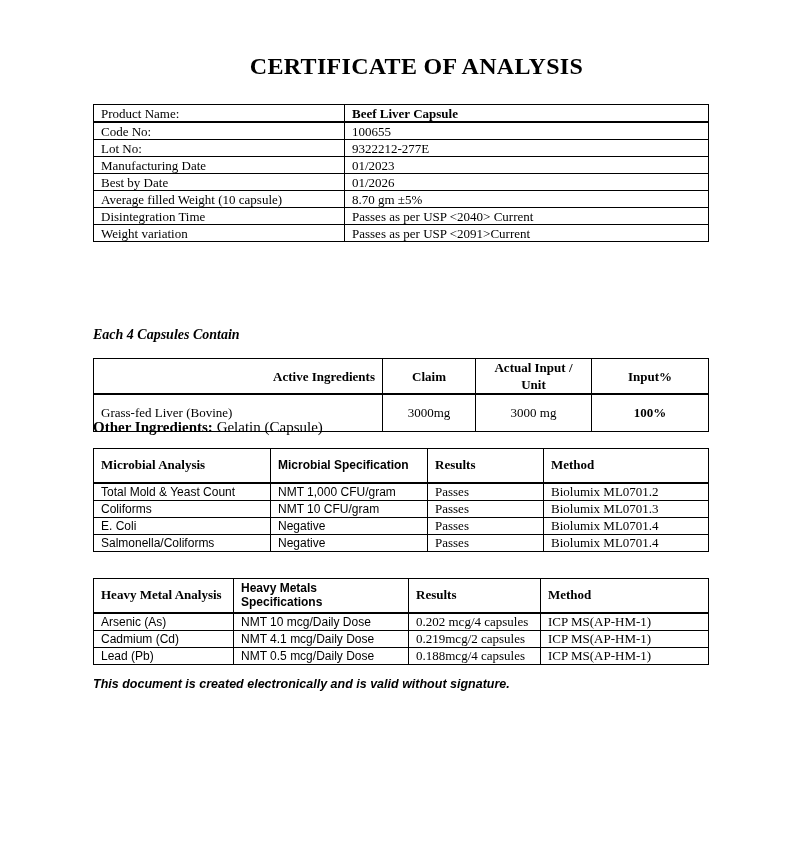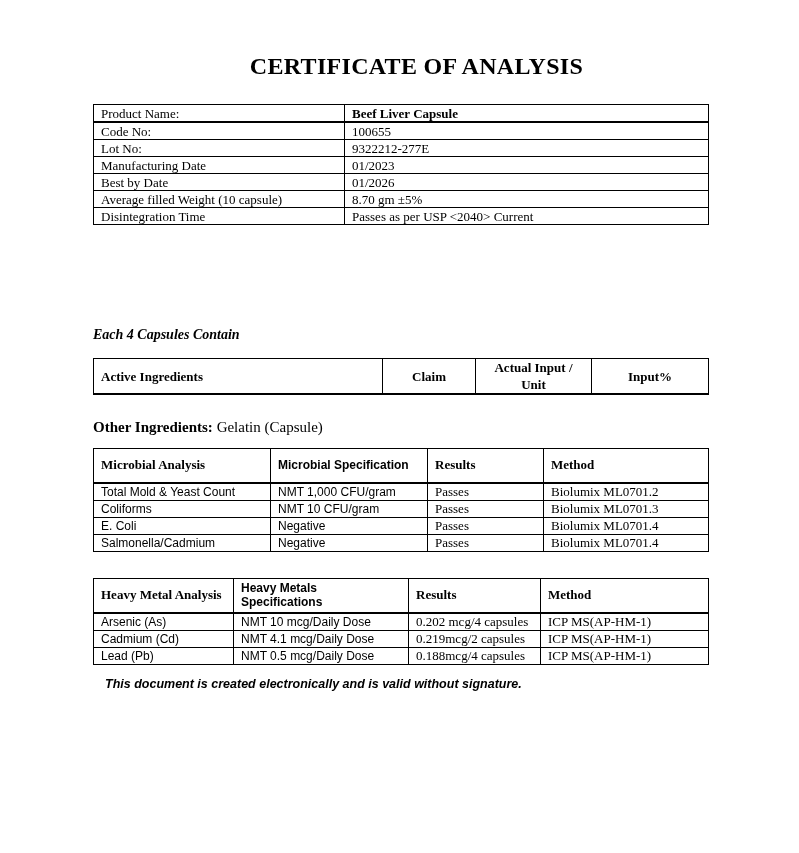--- a/index.html
+++ b/index.html
@@ -48,42 +48,42 @@
   .section-heading {
     position: absolute; left: 93px; top: 327px;
     font-size: 14px; font-weight: bold; font-style: italic;
   }
   
   #active-table { top: 358px; font-size: 13px; }
   #active-table th {
     height: 19px; font-weight: bold; text-align: center;
     border-bottom-width: 2px; line-height: 17px;
   }
-  #active-table th.first { text-align: left; }
+  #active-table th.first { text-align: right; }
   #active-table td { height: 37px; vertical-align: middle; text-align: center; }
   #active-table td.first { text-align: left; }
   
   .other-ingredients {
     position: absolute; left: 93px; top: 419px; font-size: 15px;
   }
   
   #microbial-table { top: 448px; }
   #heavy-table { top: 578px; }
   .spec-table th {
     height: 34px; font-weight: bold; border-bottom-width: 2px;
     vertical-align: middle;
   }
   .spec-table td { height: 17px; vertical-align: middle; }
   .sans { font-family: "Liberation Sans", sans-serif; font-size: 12px; }
   .serif { font-family: "Liberation Serif", serif; font-size: 13px; }
   
   .footer-note {
     position: absolute; left: 93px; top: 677px;
     font-family: "Liberation Sans", sans-serif;
-    font-size: 12.5px; font-weight: bold; font-style: italic; margin-left: 12px;
+    font-size: 12.5px; font-weight: bold; font-style: italic;
   }
 </style>
 </head>
 <body>
 
 <div class="title">CERTIFICATE OF ANALYSIS</div>
 
 <table id="product-table">
   <colgroup>
       <col style="width:251px">
@@ -110,40 +110,50 @@
     <td>Best by Date</td>
     <td>01/2026</td>
   </tr>
   <tr>
     <td>Average filled Weight (10 capsule)</td>
     <td>8.70 gm ±5%</td>
   </tr>
   <tr>
     <td>Disintegration Time</td>
     <td>Passes as per USP &lt;2040&gt; Current</td>
+  </tr>
+  <tr>
+    <td>Weight variation</td>
+    <td>Passes as per USP &lt;2091&gt;Current</td>
   </tr>
 </tbody>
   </table>
 
 <div class="section-heading">Each 4 Capsules Contain</div>
 
 <table id="active-table">
   <colgroup>
       <col style="width:289px">
       <col style="width:93px">
       <col style="width:116px">
       <col style="width:117px">
     </colgroup>
   <tbody>
       <tr>
     <th class="first">Active Ingredients</th>
     <th>Claim</th>
     <th>Actual Input / Unit</th>
     <th>Input%</th>
   </tr>
+  <tr>
+    <td class="first">Grass-fed Liver (Bovine)</td>
+    <td>3000mg</td>
+    <td>3000 mg</td>
+    <td class="b">100%</td>
+  </tr>
 </tbody>
   </table>
 
 <div class="other-ingredients">
   <span class="b">Other Ingredients:</span>
   <span>Gelatin (Capsule)</span>
 </div>
 
 <table id="microbial-table" class="spec-table">
   <colgroup>
@@ -171,21 +181,21 @@
     <td class="serif">Passes</td>
     <td class="serif">Biolumix ML0701.3</td>
   </tr>
   <tr>
     <td class="sans">E. Coli</td>
     <td class="sans">Negative</td>
     <td class="serif">Passes</td>
     <td class="serif">Biolumix ML0701.4</td>
   </tr>
   <tr>
-    <td class="sans">Salmonella/Cadmium</td>
+    <td class="sans">Salmonella/Coliforms</td>
     <td class="sans">Negative</td>
     <td class="serif">Passes</td>
     <td class="serif">Biolumix ML0701.4</td>
   </tr>
 </tbody>
   </table>
 
 <table id="heavy-table" class="spec-table">
   <colgroup>
       <col style="width:140px">

